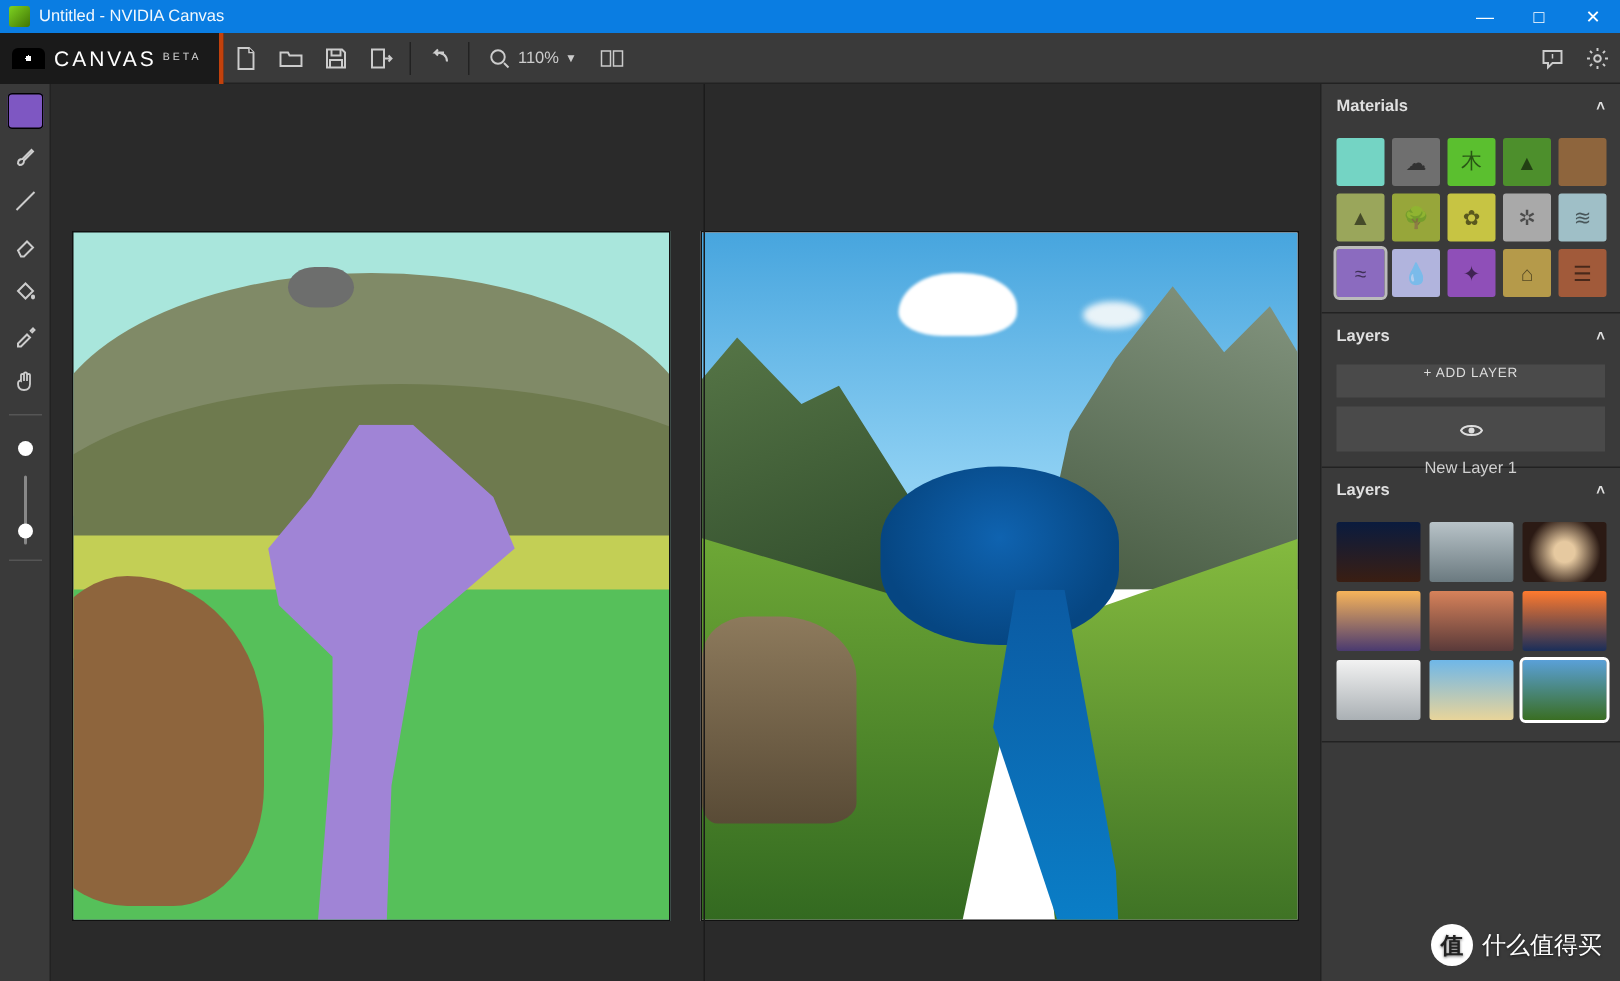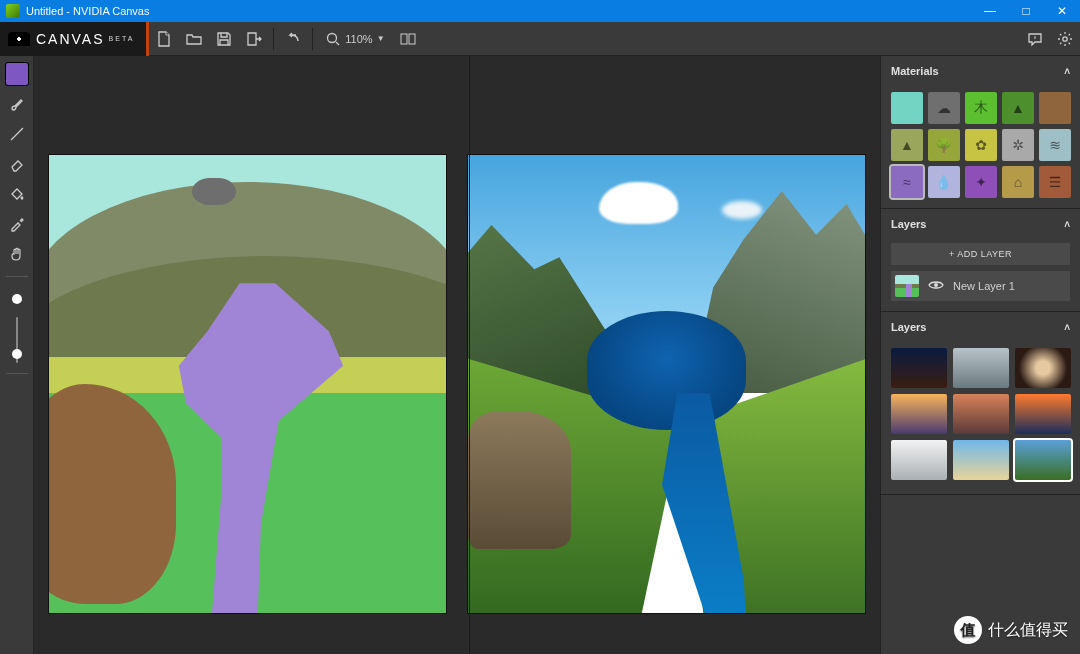--- a/index.html
+++ b/index.html
@@ -62,22 +62,22 @@
 .divider-v { position: absolute; top: 56px; bottom: 0; left: calc(34px + (100% - 34px - 200px)/2 + 12px); width: 1px; background: #1b1b1b; }
 
 
 .right-panel { position: absolute; right: 0; top: 56px; width: 200px; bottom: 0; background: #3a3a3a; border-left: 1px solid #222; overflow-y: auto; font-size: 11px; }
 .panel-sec { border-bottom: 1px solid #222; }
 .panel-hdr { height: 30px; display: flex; align-items: center; padding: 0 10px; color: #e0e0e0; font-weight: 600; cursor: pointer; }
 .panel-hdr .chev { margin-left: auto; font-size: 10px; }
 .mat-grid { display: grid; grid-template-columns: repeat(5, 32px); gap: 5px; padding: 6px 10px 10px; }
 .mat { width: 32px; height: 32px; border-radius: 2px; display: flex; align-items: center; justify-content: center; cursor: pointer; font-size: 14px; color: rgba(0,0,0,.55); }
 .mat.sel { outline: 2px solid #bbb; outline-offset: 0; }
-.add-layer { margin: 4px 10px 6px; height: 22px; background: #4a4a4a; display: flex; align-items: center; justify-content: center; font-size: 9px; letter-spacing: .5px; color: #ddd; cursor: pointer; }
-.layer-row { margin: 0 10px 10px; height: 30px; background: #4a4a4a; display: flex; align-items: center; gap: 8px; padding: 0 4px; cursor: pointer; }
+.add-layer { margin: 4px 10px 6px; height: 22px; background: #4a4a4a; display: flex; align-items: flex-start; justify-content: center; font-size: 9px; letter-spacing: .5px; color: #ddd; cursor: pointer; }
+.layer-row { margin: 0 10px 10px; height: 30px; background: #4a4a4a; display: flex; align-items: center; gap: 8px; padding: 0 4px; cursor: pointer; flex-direction: column; }
 .layer-thumb { width: 24px; height: 22px; background: linear-gradient(#a9e6dc 0 40%, #6e7a4e 40% 60%, #56c05a 60% 100%); position: relative; border-radius: 2px; }
 .layer-thumb::after { content: ""; position: absolute; left: 45%; top: 40%; width: 25%; height: 60%; background: #a084d6; }
 .eye-ic { width: 18px; text-align: center; }
 .styles-grid { display: grid; grid-template-columns: repeat(3, 56px); gap: 6px; padding: 6px 10px 14px; }
 .sthumb { width: 56px; height: 40px; border-radius: 2px; cursor: pointer; }
 .sthumb.sel { outline: 2px solid #fff; }
 
 
 .watermark { position: absolute; right: 12px; bottom: 10px; display: flex; align-items: center; gap: 6px; color: #fff; font-size: 16px; font-weight: 400; text-shadow: 0 1px 2px rgba(0,0,0,.6); }
 .watermark .badge { width: 28px; height: 28px; border-radius: 50%; background: #fff; color: #222; display: flex; align-items: center; justify-content: center; font-weight: 700; font-size: 15px; }

